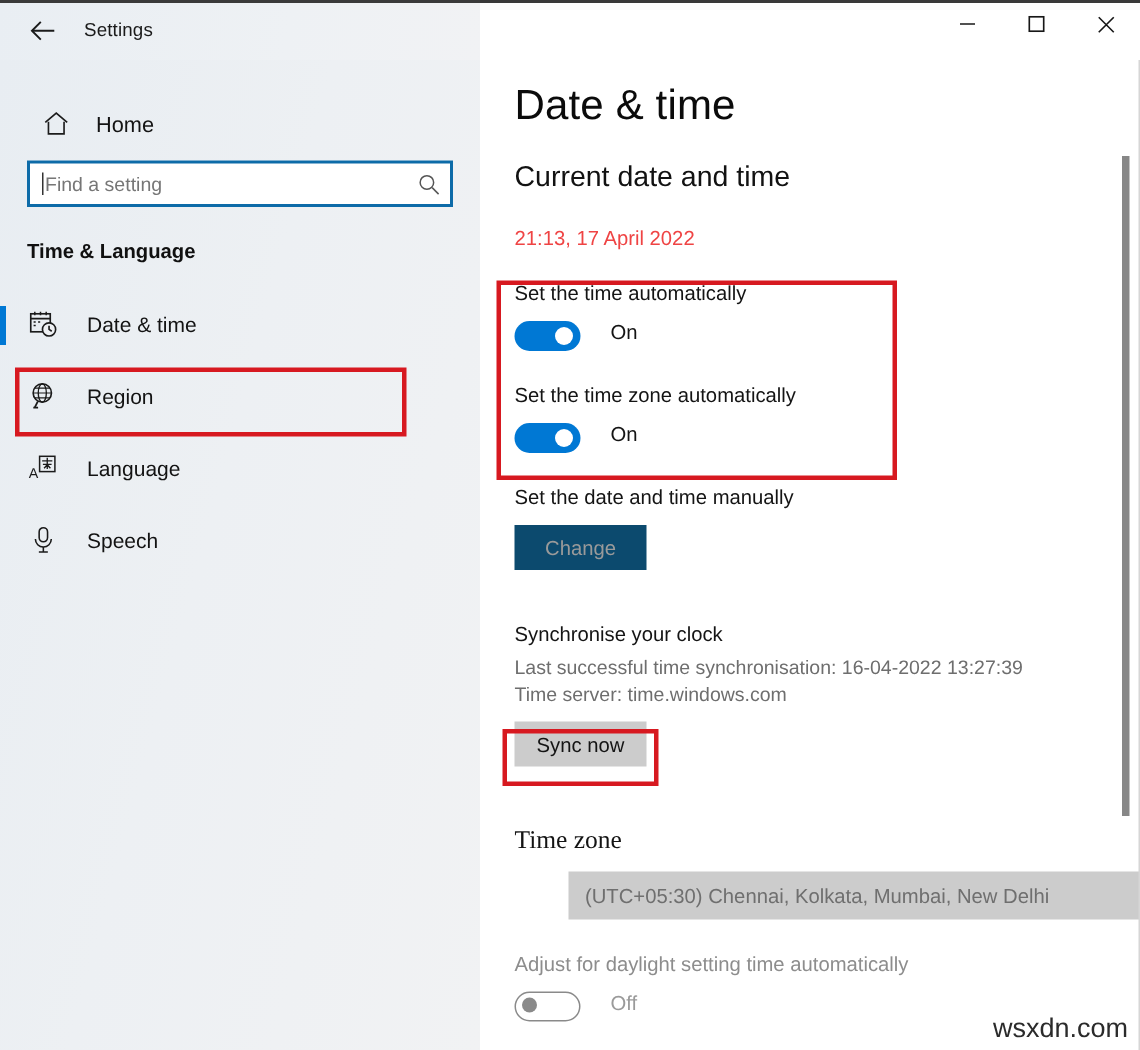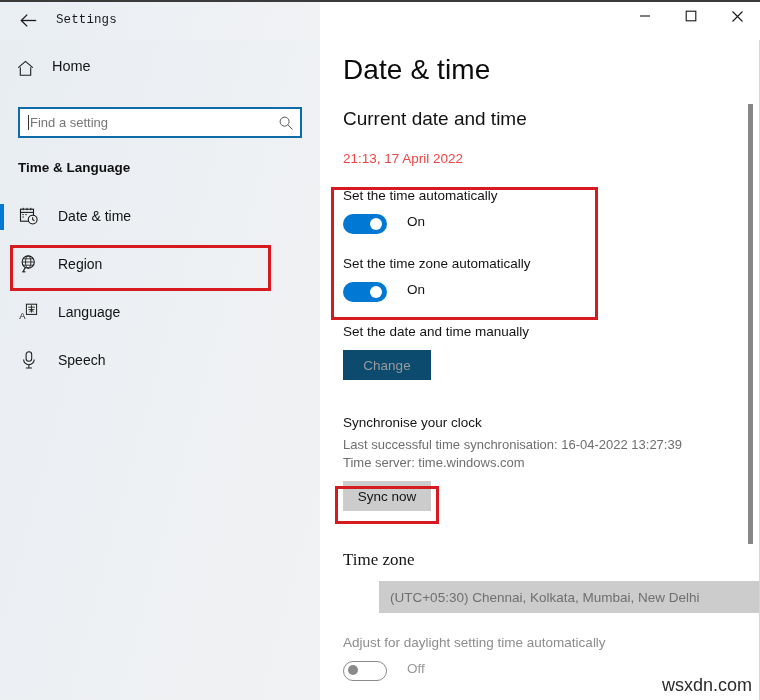--- a/index.html
+++ b/index.html
@@ -28,21 +28,20 @@
 
   
   .titlebar {
     position: relative;
     height: 40px;
     flex: 0 0 40px;
     display: flex;
     align-items: flex-end;
     background: transparent;
     z-index: 30;
-    font-family: Liberation Mono, monospace;
   }
   .titlebar-left {
     width: 320px;
     height: 40px;
     display: flex;
     align-items: center;
     background: linear-gradient(100deg, #e9eef3 0%, #eef1f4 60%, #f1f2f4 100%);
   }
   .back-btn {
     width: 44px;
@@ -116,23 +115,23 @@
   .sidebar {
     width: 320px;
     flex: 0 0 320px;
     background: linear-gradient(105deg, #e8edf2 0%, #edf0f3 45%, #f1f2f3 100%);
     position: relative;
     padding-top: 18px;
     box-sizing: border-box;
   }
   .home-row {
     display: flex;
-    align-items: flex-start;
+    align-items: flex-end;
     height: 34px;
-    padding-left: 15px;
+    padding-left: 27px;
   }
   .home-icon {
     width: 20px; height: 20px;
     display: flex; align-items: center; justify-content: center;
     color: #1c1c1c;
   }
   .home-label {
     font-size: 14.5px;
     color: #141414;
     margin-left: 17px;

